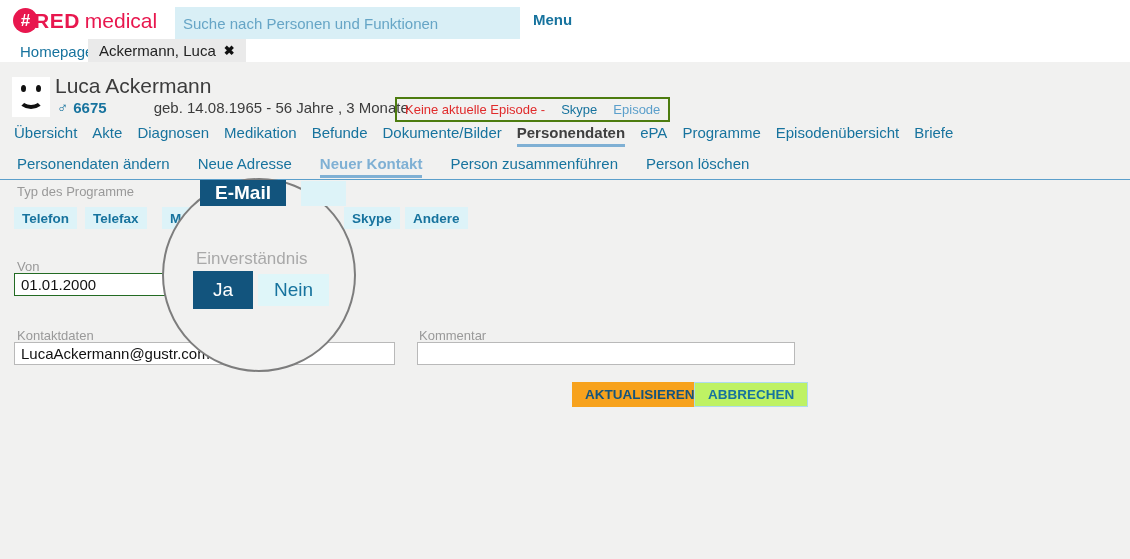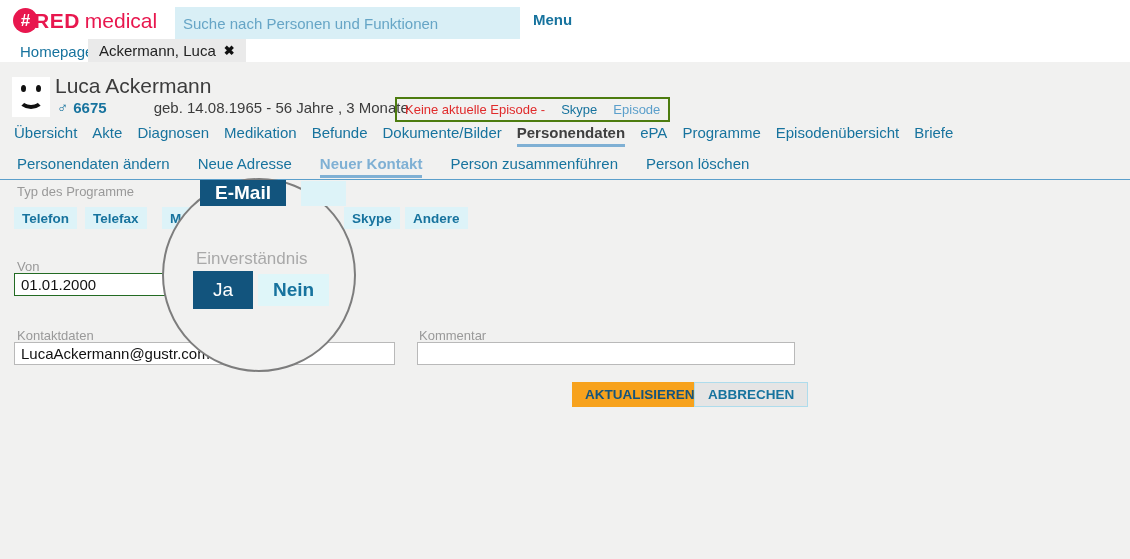--- a/index.html
+++ b/index.html
@@ -86,21 +86,21 @@
   }
   .von-input { left:14px; top:273px; width:196px; border:1.5px solid #236b23; }
   .kd-input { left:14px; top:342px; width:381px; border:1px solid #b9b9b9; }
   .kom-input { left:417px; top:342px; width:378px; border:1px solid #b9b9b9; }
   .update-btn {
     left:572px; top:382px; height:25px; padding:0 13px; background:#f7a21d; border:none;
     color:#14547c; font-weight:bold; font-size:13.5px; cursor:pointer;
     font-family:"Liberation Sans", sans-serif;
   }
   .cancel-btn {
-    left:694px; top:382px; height:25px; padding:0 13px; background:#e5e5e5;
+    left:694px; top:382px; height:25px; padding:0 13px; background:#bef264;
     border:1px solid #aedcec; color:#17739e; font-weight:bold; font-size:13.5px;
     cursor:pointer; font-family:"Liberation Sans", sans-serif;
   }
 
   
   .lens {
     left:162px; top:178px; width:194px; height:194px; border-radius:50%;
     border:2px solid #7d7d7d; background:#f1f1f0; z-index:5;
   }
   .mag { z-index:6; display:flex; align-items:center; justify-content:center; }
@@ -109,21 +109,21 @@
     color:#fff; font-weight:bold; font-size:19px; cursor:pointer;
   }
   .mag-partial { left:301px; top:181px; width:45px; height:25px; background:#ddf3f8; }
   .mag-consent { left:196px; top:249px; font-size:17px; color:#a9a9a9; z-index:6; }
   .mag-ja {
     left:193px; top:271px; width:60px; height:38px; background:#12547d;
     color:#fff; font-weight:normal; font-size:19px; cursor:pointer;
   }
   .mag-nein {
     left:258px; top:274px; width:71px; height:32px; background:#dff6f9;
-    color:#17739e; font-weight:bold; font-size:19px; cursor:pointer;
+    color:#17739e; font-weight:normal; font-size:19px; cursor:pointer;
   }
 </style>
 </head>
 <body>
 
 <div id="app">
 
   <div class="abs topbar"></div>
   <div class="abs main-bg"></div>
 

